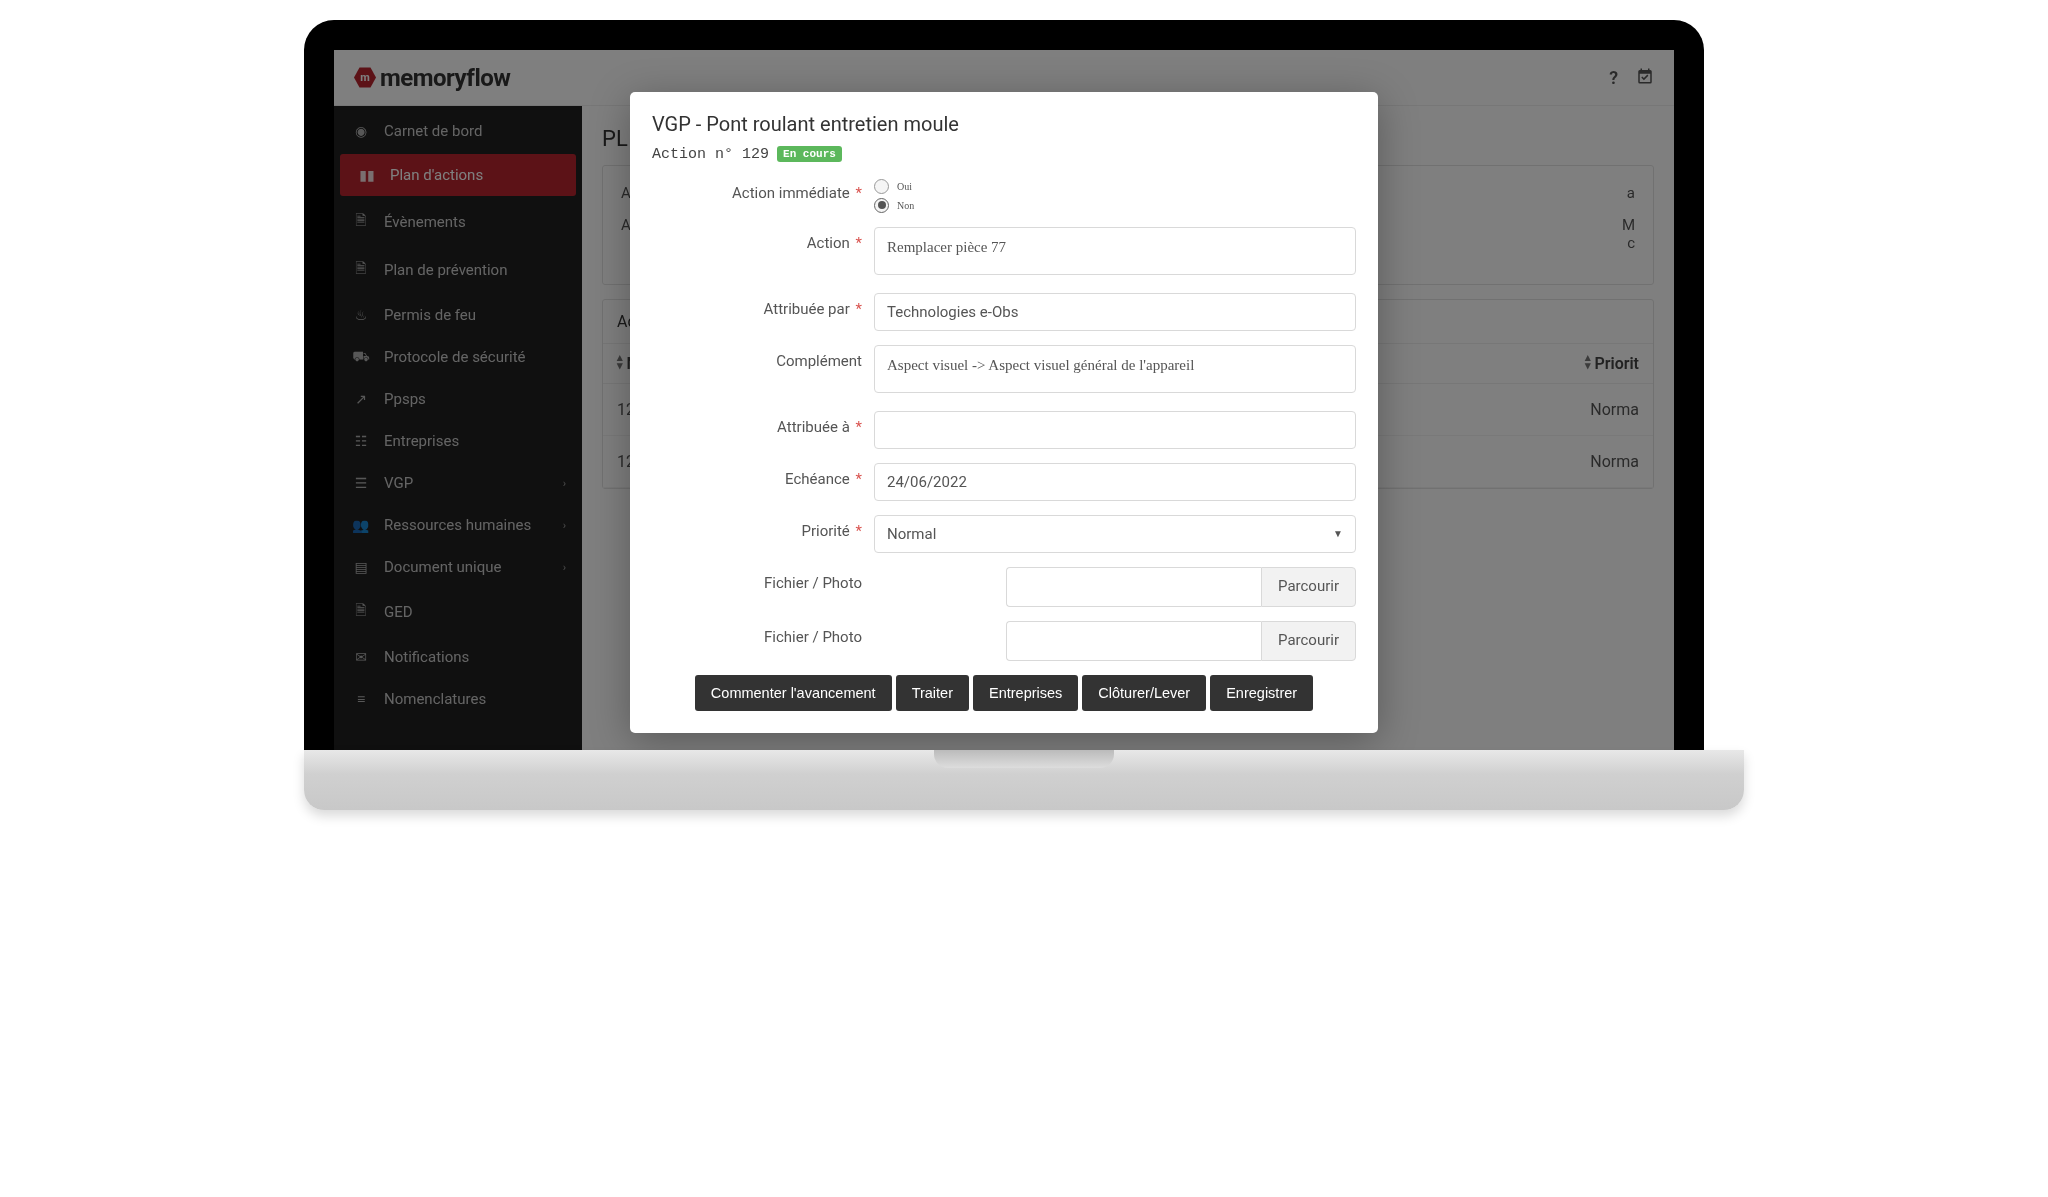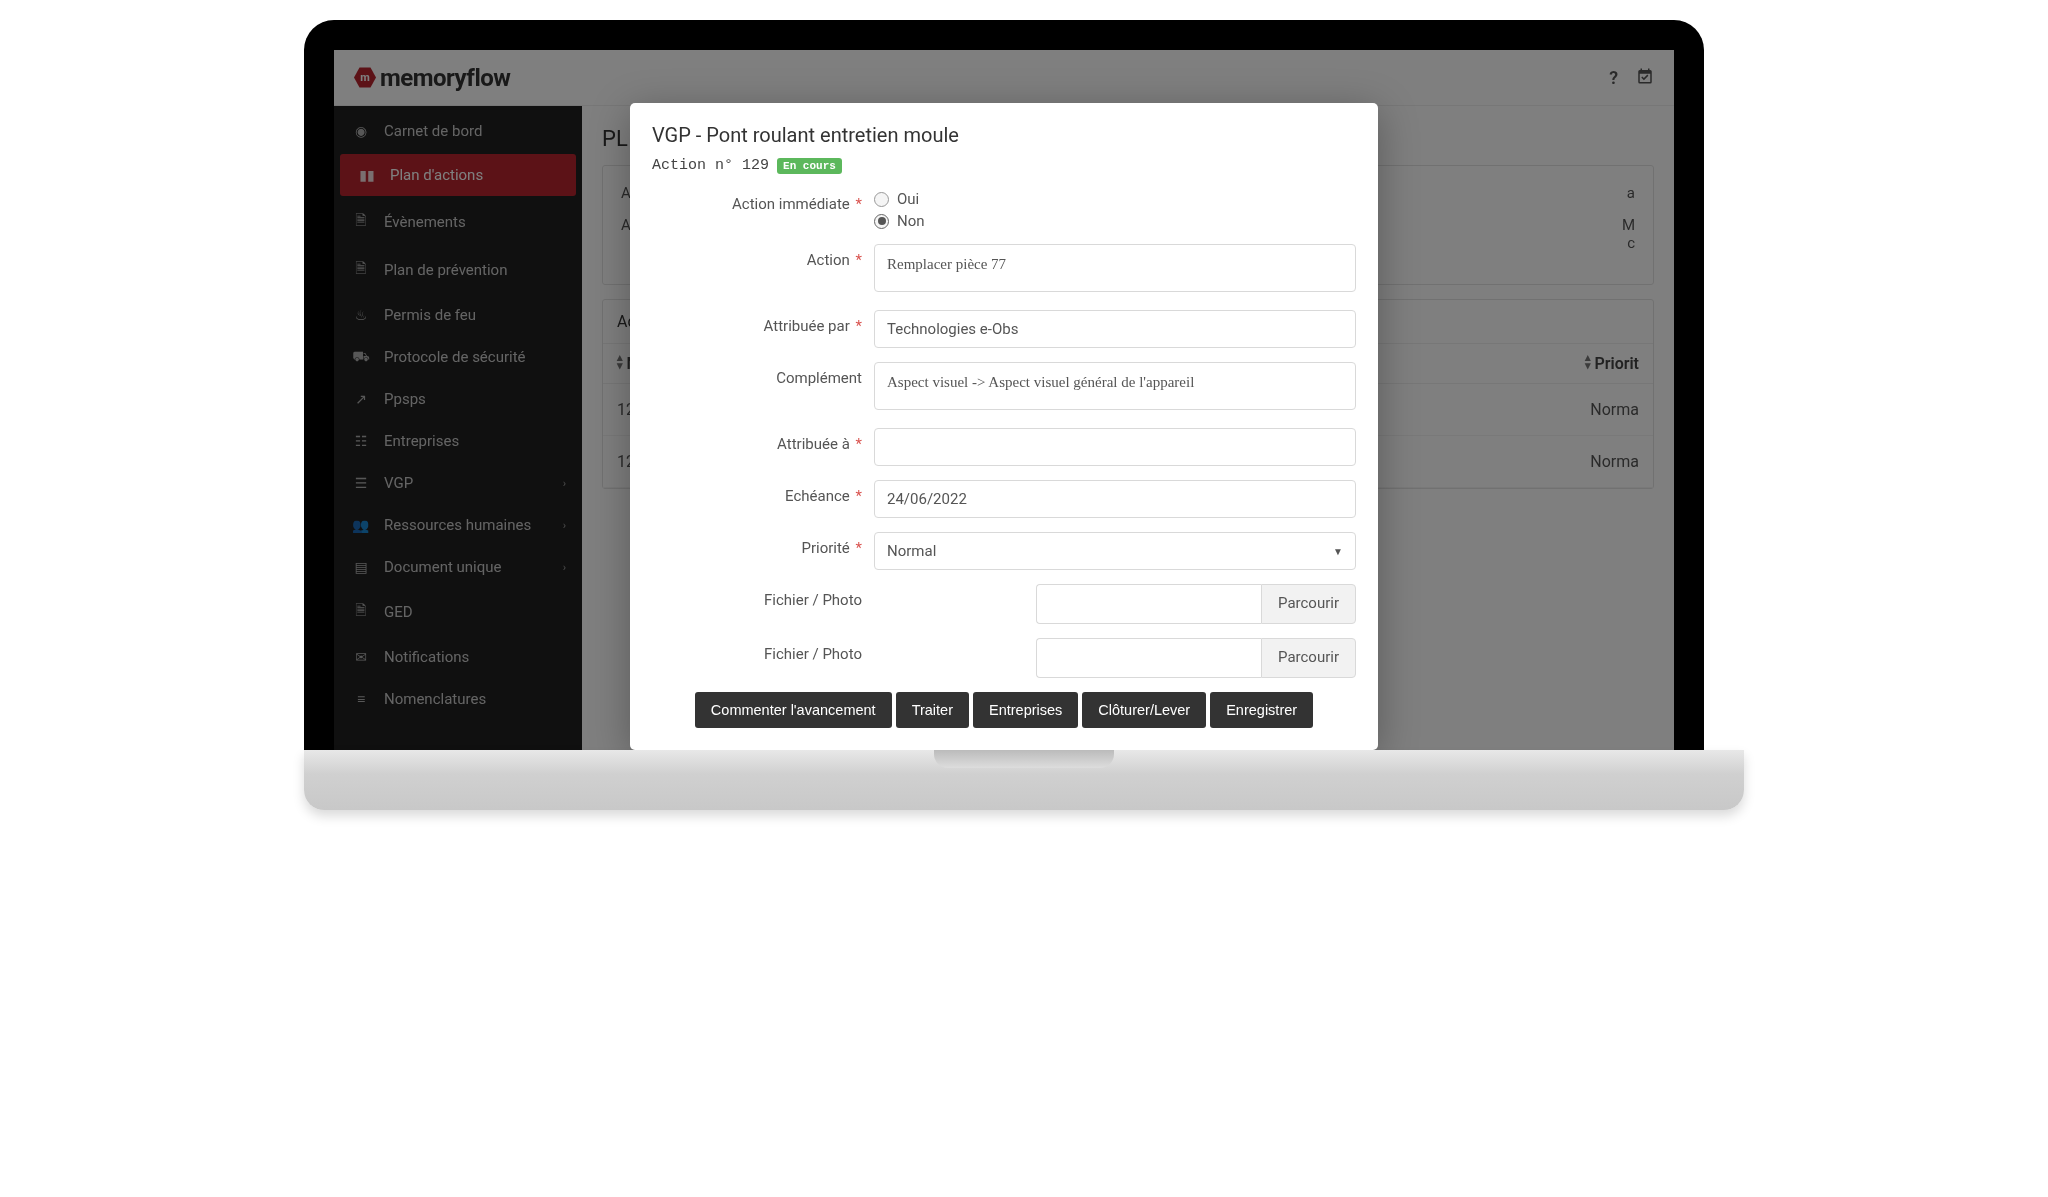--- a/index.html
+++ b/index.html
@@ -94,21 +94,21 @@
     .bg-table-header { display:flex; gap: 40px; padding: 10px 6px; border-bottom:1px solid #eee; font-weight:600; color:#444;}
     .bg-table-row { display:flex; gap: 40px; padding: 16px 6px; border-bottom:1px solid #f2f2f2; color:#555;}
     
     .overlay {
       position: absolute;
       top: 0; left: 0; right: 0; bottom: 0;
       background: rgba(0,0,0,0.5);
       z-index: 10;
       display:flex;
       justify-content: center;
-      align-items: flex-end;
+      align-items: center;
     }
     
     .modal {
       margin-top: 24px;
       width: 748px;
       background: #fff;
       border-radius: 5px;
       padding: 20px 22px 22px 22px;
       box-shadow: 0 8px 40px rgba(0,0,0,0.3);
     }
@@ -131,26 +131,26 @@
       color: #555;
       background:#fff;
       font-family: inherit;
       resize: none;
     }
     .form-field textarea { height: 48px; line-height:1.4;font-family:Liberation Serif, serif; }
     .select-box { display:flex; justify-content:space-between; align-items:center; cursor:pointer; }
     .select-caret { font-size: 10px; color:#555; }
     
     .radio-group { display:flex; flex-direction: column; gap: 4px; padding-top: 2px; }
-    .radio-opt { display:flex; align-items:center; gap: 8px; color:#555; font-size:15px;}
+    .radio-opt { display:flex; align-items:center; gap: 8px; color:#555; font-size:10px;font-family:Liberation Serif, serif;}
     .radio-dot { width:15px; height:15px; border-radius:50%; border: 1.5px solid #999; display:inline-flex; align-items:center; justify-content:center; background:#f5f5f5;}
     .radio-dot.checked { border-color:#666; }
     .radio-dot.checked::after { content:''; width:8px; height:8px; background:#555; border-radius:50%; }
     
-    .file-input { display:flex; width: 320px; margin-left:auto; }
+    .file-input { display:flex; width: 350px; margin-left:auto; }
     .file-text { flex:1; border:1px solid #d9d9d9; border-right:none; border-radius: 4px 0 0 4px; padding:9px 12px; background:#fff; min-height:40px;}
     .file-btn { border:1px solid #d9d9d9; background:#f2f2f2; padding: 9px 16px; border-radius:0 4px 4px 0; color:#555; font-size:15px; cursor:pointer;}
     
     .modal-actions { display:flex; justify-content:center; gap: 4px; margin-top: 8px; }
     .btn-dark { background: #333; color:#fff; border:none; padding: 10px 16px; border-radius:3px; font-size:14.5px; cursor:pointer; }
     
     .sort-icon { font-size:11px; color:#777; display:inline-block; line-height:0.7;}
   </style>
 </head>
 <body>

